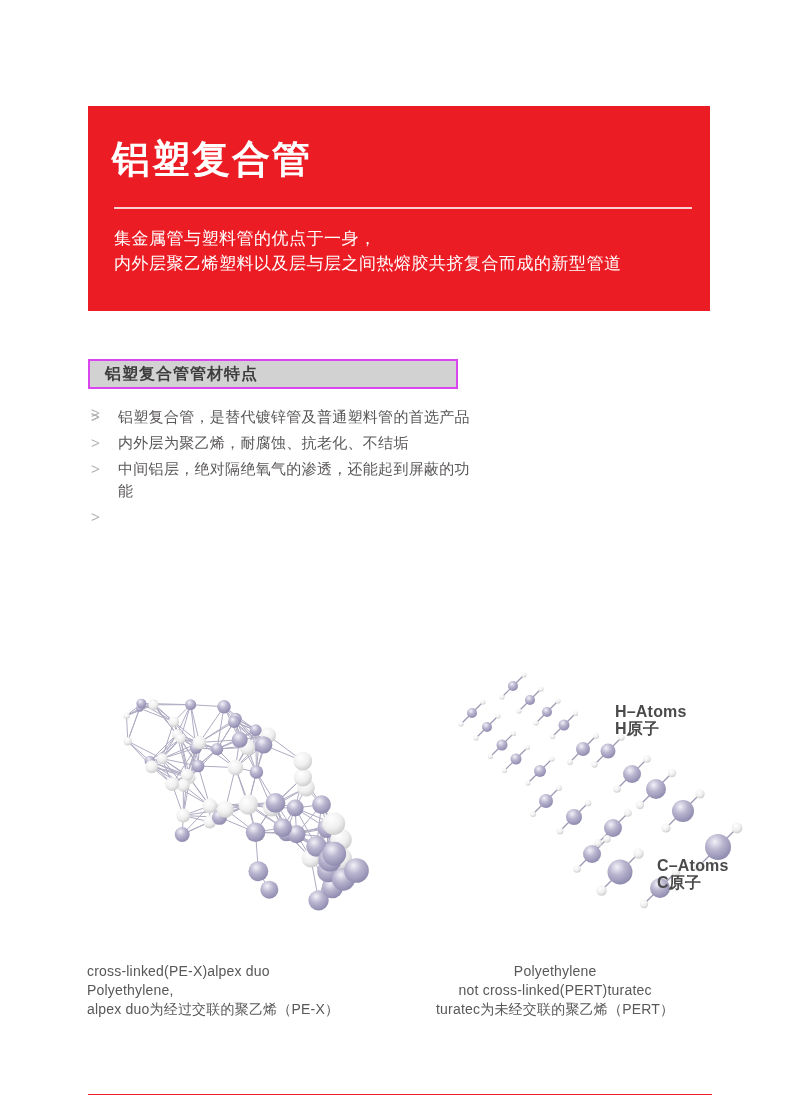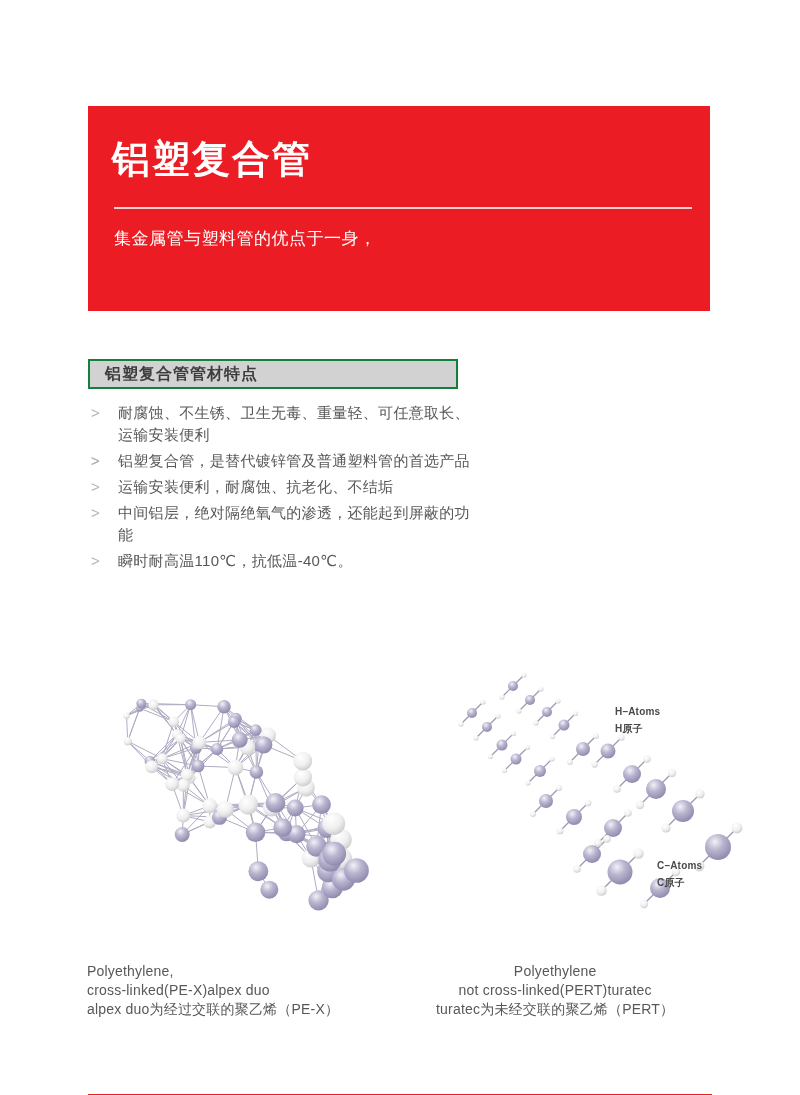--- a/index.html
+++ b/index.html
@@ -20,42 +20,42 @@
     position:absolute;left:26px;right:18px;top:101px;height:2px;
     background:rgba(255,255,255,0.8);
   }
   .hero-sub{
     position:absolute;left:26px;top:120px;right:20px;
     font-size:17px;line-height:25px;font-weight:400;letter-spacing:0.5px;
   }
   
   .sec-bar{
     position:absolute;left:88px;top:353px;width:366px;height:26px;
-    background:#d2d2d2;border:2px solid #15803d;
+    background:#d2d2d2;border:2px solid #d946ef;
     display:flex;align-items:center;
   }
   .sec-bar-label{
     padding-left:15px;font-size:16px;font-weight:700;color:#3d3d3d;letter-spacing:1px;
   }
   
   .feature-list{
     position:absolute;left:88px;top:396px;width:392px;
     list-style:none;margin:0;padding:0;
   }
   .feature-list li{
     position:relative;padding-left:30px;margin-bottom:4px;
     font-size:15px;line-height:22px;color:#5a5757;letter-spacing:0.3px;
   }
   .feature-list .marker{
     position:absolute;left:3px;top:0;color:#b3b3b3;font-size:15px;
   }
   
   .diagram{position:absolute;}
   .atom-label{
-    position:absolute;font-size:10px;font-weight:700;color:#4a4a4a;line-height:17px;
+    position:absolute;font-size:16px;font-weight:700;color:#4a4a4a;line-height:17px;
     letter-spacing:0.2px;
   }
   .caption{
     position:absolute;font-size:14px;line-height:19px;color:#595757;letter-spacing:0.2px;
   }
   
   .footer-rule{
     position:absolute;left:88px;top:1088px;width:624px;height:3px;background:#ec1c24;
   }
   .svgdefs{position:absolute;width:0;height:0;}
@@ -78,50 +78,49 @@
   </defs>
 </svg>
 
 <div class="page">
 
   <div class="hero">
     <div class="hero-title">铝塑复合管</div>
     <div class="hero-rule"></div>
     <div class="hero-sub">
       <div>集金属管与塑料管的优点于一身，</div>
+      <div>内外层聚乙烯塑料以及层与层之间热熔胶共挤复合而成的新型管道</div>
     </div>
   </div>
 
   <div class="sec-bar">
     <span class="sec-bar-label">铝塑复合管管材特点</span>
   </div>
 
   <ul class="feature-list">
     <li>
       <span class="marker">&gt;</span>
-      <span>耐腐蚀、不生锈、卫生无毒、重量轻、可任意取长、运输安装便利</span>
     </li>
     <li>
       <span class="marker">&gt;</span>
     </li>
     <li>
       <span class="marker">&gt;</span>
       <span>铝塑复合管，是替代镀锌管及普通塑料管的首选产品</span>
     </li>
     <li>
       <span class="marker">&gt;</span>
-      <span>运输安装便利，耐腐蚀、抗老化、不结垢</span>
+      <span>内外层为聚乙烯，耐腐蚀、抗老化、不结垢</span>
     </li>
     <li>
       <span class="marker">&gt;</span>
       <span>中间铝层，绝对隔绝氧气的渗透，还能起到屏蔽的功能</span>
     </li>
     <li>
       <span class="marker">&gt;</span>
-      <span>瞬时耐高温110℃，抗低温-40℃。</span>
     </li>
   </ul>
 
   <svg id="pex-svg" class="diagram" style="left:70px;top:635px;" width="340" height="310">
       <g stroke="#a6a2bb" stroke-width="1" opacity="0.9">
         <line x1="178.06161446649688" y1="164.5085386413241" x2="139.78176842247242" y2="164.7362256680641"></line>
         <line x1="178.06161446649688" y1="164.5085386413241" x2="201.67754290240595" y2="166.6989281728698"></line>
         <line x1="178.06161446649688" y1="164.5085386413241" x2="185.54505931911416" y2="191.29562558438894"></line>
         <line x1="178.06161446649688" y1="164.5085386413241" x2="178.6510577236247" y2="162.61333970385795"></line>
         <line x1="178.06161446649688" y1="164.5085386413241" x2="212.63532924185748" y2="186.66571539540178"></line>
@@ -650,22 +649,22 @@
   <div class="atom-label" style="left:615px;top:697px;">
     <div>H–Atoms</div>
     <div>H原子</div>
   </div>
   <div class="atom-label" style="left:657px;top:851px;">
     <div>C–Atoms</div>
     <div>C原子</div>
   </div>
 
   <div class="caption" style="left:87px;top:956px;">
+    <div>cross-linked(PE-X)alpex duo</div>
     <div>Polyethylene,</div>
-    <div>cross-linked(PE-X)alpex duo</div>
     <div>alpex duo为经过交联的聚乙烯（PE-X）</div>
   </div>
   <div class="caption" style="left:436px;top:956px;text-align:center;">
     <div>Polyethylene</div>
     <div>not cross-linked(PERT)turatec</div>
     <div>turatec为未经交联的聚乙烯（PERT）</div>
   </div>
 
   <div class="footer-rule"></div>
 </div>

